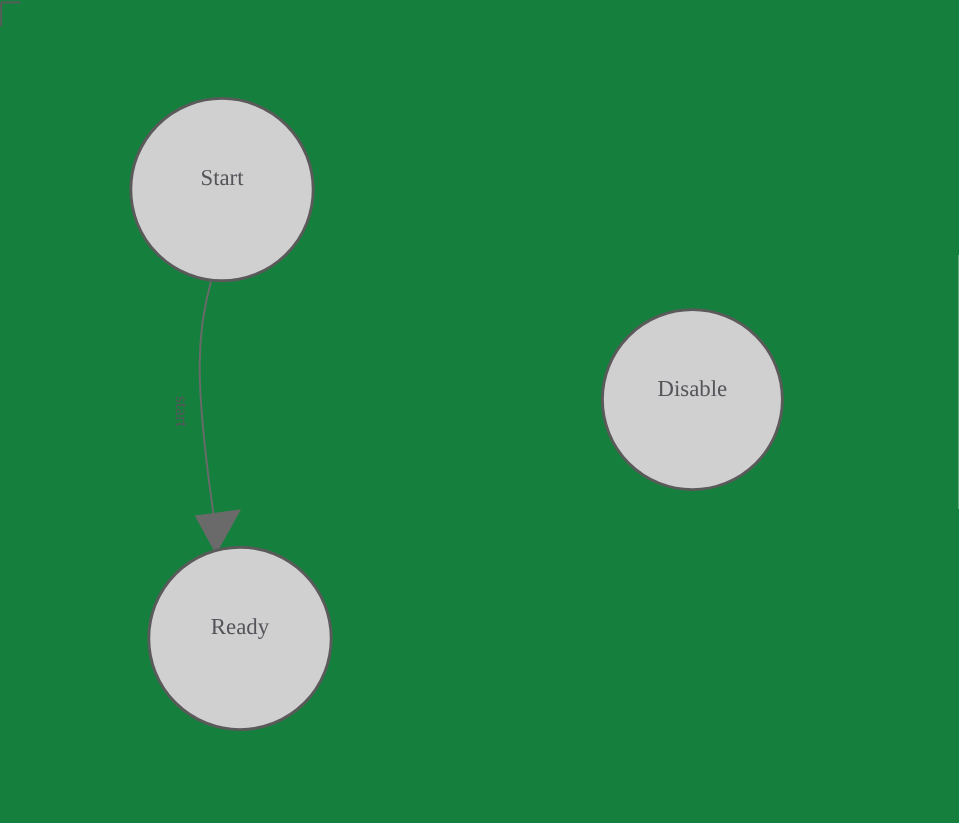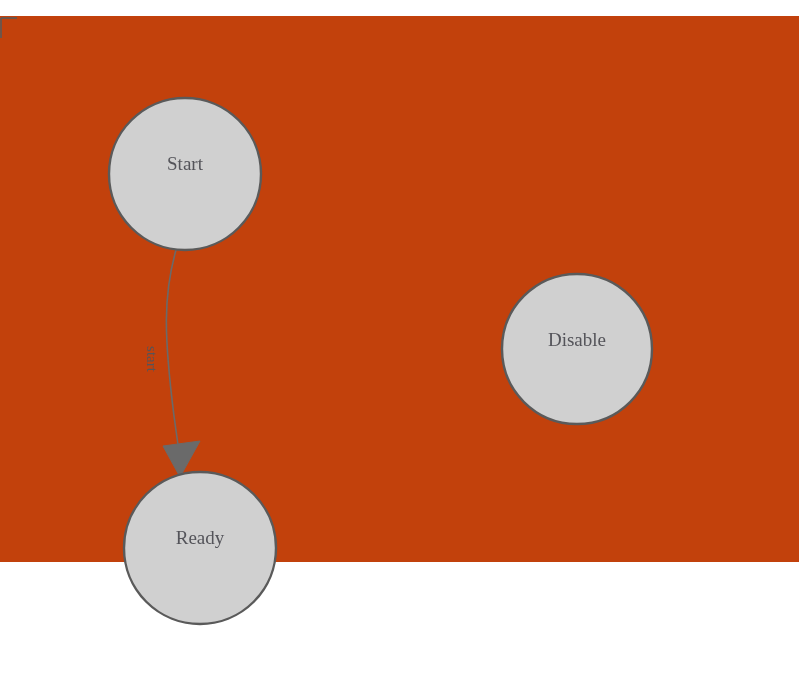--- a/index.html
+++ b/index.html
@@ -9,23 +9,22 @@
   }
   body {
     width: 799px;
     height: 686px;
     overflow: hidden;
     font-family: "Liberation Serif", "DejaVu Serif", serif;
   }
   #canvas {
     position: relative;
     width: 799px;
-    height: 546px;
-    background: #c2410c;
-    margin-top: 16px;
+    height: 686px;
+    background: #15803d;
   }
   svg.diagram {
     position: absolute;
     top: 0;
     left: 0;
     width: 799px;
     height: 686px;
   }
   .node-circle {
     fill: #d0d0d0;

